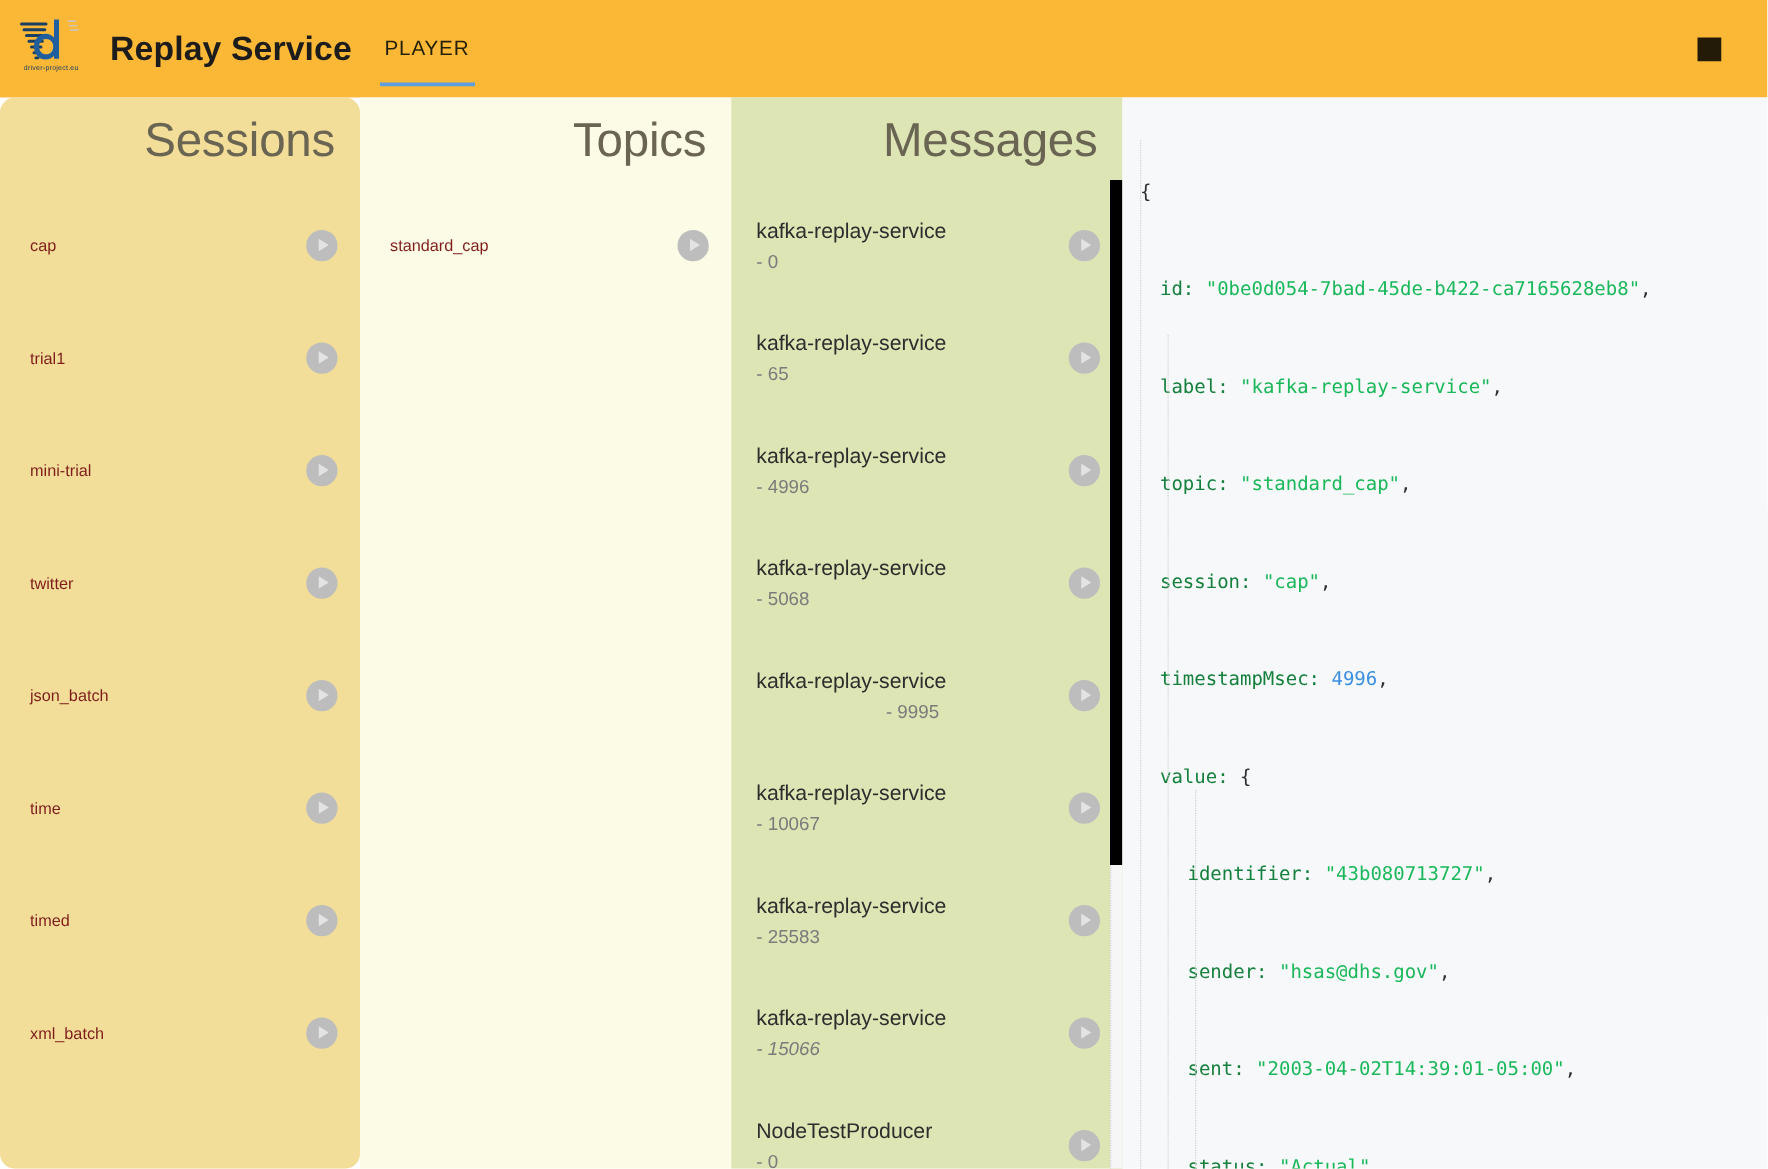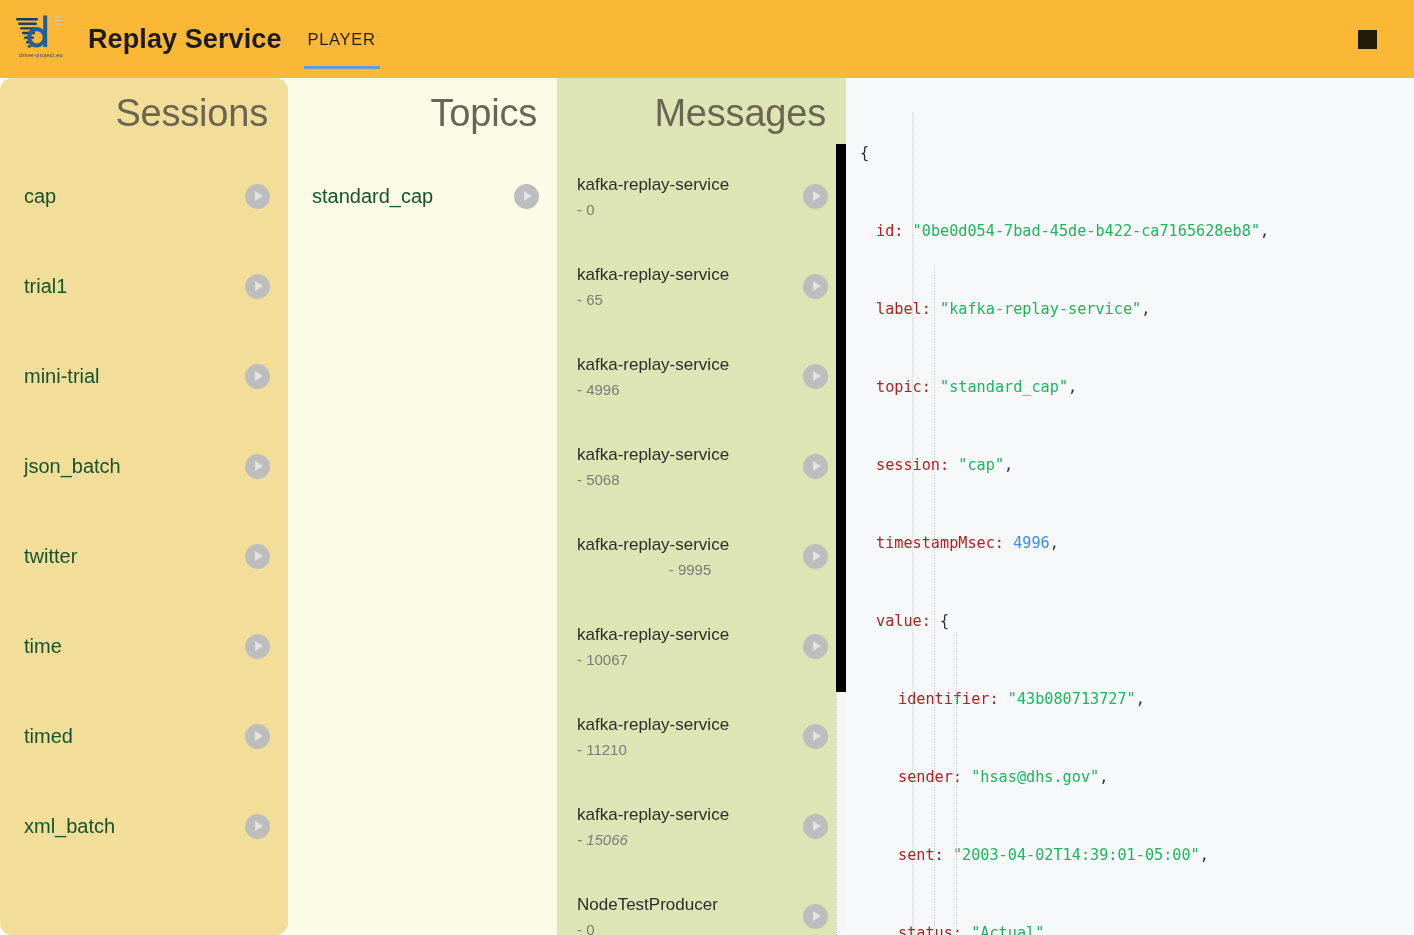--- a/index.html
+++ b/index.html
@@ -110,22 +110,22 @@
   }
 
   .panel {
     position: relative;
     height: 100%;
     box-sizing: border-box;
     overflow: hidden;
   }
 
   .panel-sessions { width: 288px; background: #f2de99; border-radius: 12px; }
-  .panel-topics   { width: 269px; background: #fcfbe5; }
-  .panel-messages { width: 289px; background: #dde5b5; }
+  .panel-topics   { width: 297px; background: #fcfbe5; }
+  .panel-messages { width: 313px; background: #dde5b5; }
 
   .panel-heading {
     font-size: 38px;
     font-weight: normal;
     color: #6a6553;
     text-align: right;
     margin: 0;
     padding: 14px 20px 0 0;
     letter-spacing: -.2px;
     line-height: 1.15;
@@ -142,22 +142,22 @@
     cursor: pointer;
   }
 
   
   .row-simple {
     height: 90px;
     padding: 0 18px 0 24px;
   }
   .row-simple .row-label {
     flex: 1 1 auto;
-    font-size: 20px;
-    color: #14532d;
+    font-size: 13px;
+    color: #7f1d1d;
   }
 
   
   .row-msg {
     height: 90px;
     padding: 0 18px 0 20px;
   }
   .row-msg .msg-text {
     flex: 1 1 auto;
     min-width: 0;
@@ -233,21 +233,21 @@
   }
 
   .json {
     font-family: "DejaVu Sans Mono", monospace;
     font-size: 15.2px;
     line-height: 26px;
     color: #2f2f2f;
     white-space: pre;
   }
   .jl { position: relative; }
-  .k   { color: #b91c1c; }
+  .k   { color: #15803d; }
   .str { color: #19b85a; }
   .num { color: #3b8fe0; }
   .pun { color: #2f2f2f; }
 
   .ind1 { padding-left: 16px; }
   .ind2 { padding-left: 38px; }
 
   
   .guide1, .guide2 {
     position: absolute;
@@ -315,25 +315,25 @@
         </div>
         <div class="list-item row-simple">
           <span class="row-label">trial1</span>
           <span class="play-btn"></span>
         </div>
         <div class="list-item row-simple">
           <span class="row-label">mini-trial</span>
           <span class="play-btn"></span>
         </div>
         <div class="list-item row-simple">
+          <span class="row-label">twitter</span>
+          <span class="play-btn"></span>
+        </div>
+        <div class="list-item row-simple">
           <span class="row-label">json_batch</span>
-          <span class="play-btn"></span>
-        </div>
-        <div class="list-item row-simple">
-          <span class="row-label">twitter</span>
           <span class="play-btn"></span>
         </div>
         <div class="list-item row-simple">
           <span class="row-label">time</span>
           <span class="play-btn"></span>
         </div>
         <div class="list-item row-simple">
           <span class="row-label">timed</span>
           <span class="play-btn"></span>
         </div>
@@ -395,21 +395,21 @@
         <div class="list-item row-msg">
           <span class="msg-text" style="display: block;">
             <span class="msg-title" style="display: block;">kafka-replay-service</span>
             <span class="msg-sub" style="display: block;">- 10067</span>
           </span>
           <span class="play-btn"></span>
         </div>
         <div class="list-item row-msg">
           <span class="msg-text" style="display: block;">
             <span class="msg-title" style="display: block;">kafka-replay-service</span>
-            <span class="msg-sub" style="display: block;">- 11210</span>
+            <span class="msg-sub" style="display: block;">- 25583</span>
           </span>
           <span class="play-btn"></span>
         </div>
         <div class="list-item row-msg">
           <span class="msg-text" style="display: block;">
             <span class="msg-title" style="display: block;">kafka-replay-service</span>
             <span class="msg-sub" style="display: block; font-style: italic;">- 15066</span>
           </span>
           <span class="play-btn"></span>
         </div>

